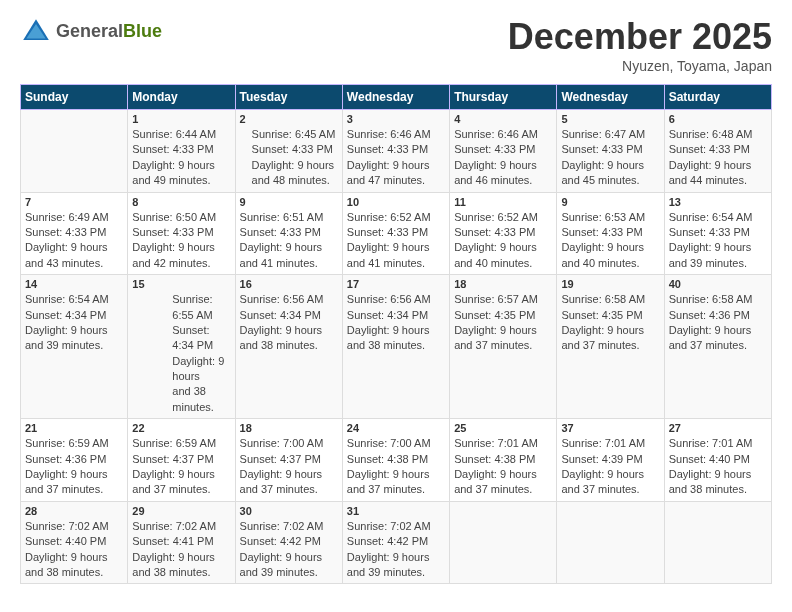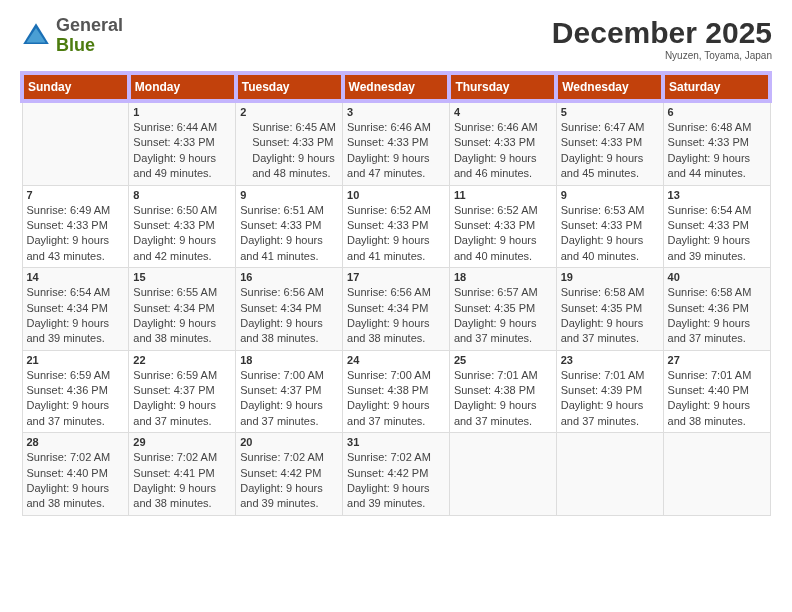--- a/index.html
+++ b/index.html
@@ -20,58 +20,58 @@
       align-items: flex-start;
       justify-content: space-between;
       margin-bottom: 10px;
     }
     .logo {
       display: flex;
       align-items: center;
     }
     .logo-text {
       display: flex;
-      flex-direction: column;
+      flex-direction: row;
       font-size: 18px;
       font-weight: bold;
       color: #333;
       line-height: 1.1;
     }
     .logo-text .general { color: #555; }
     .logo-text .blue { color: #4d7c0f; }
     .logo-icon {
       width: 32px;
       height: 32px;
       margin-right: 4px;
     }
     .title-section {
       text-align: right;
     }
     .month-title {
-      font-size: 30px;
+      font-size: 36px;
       font-weight: bold;
       color: #333;
     }
     .location {
-      font-size: 10px;
+      font-size: 14px;
       color: #555;
     }
     .calendar {
       width: 100%;
       border-collapse: collapse;
       font-size: 10px;
     }
     .calendar thead th {
-      background-color: #c2410c;
+      background-color: #0c4a6e;
       color: white;
       padding: 5px 4px;
       text-align: left;
       font-size: 12px;
       font-weight: bold;
-      border: 4px solid #c4b5fd;
+      border: 1px solid #c4b5fd;
     }
     .calendar tbody td {
       border: 1px solid #ddd;
       vertical-align: top;
       padding: 3px 4px;
       width: calc(100% / 7);
       height: 82px;
     }
     .calendar tbody tr:nth-child(odd) td {
       background-color: #f9f9f9;
@@ -227,21 +227,21 @@
         <tr>
           <td>
             <div class="day-number">14</div>
             <div class="day-info" style="white-space: pre-line;">Sunrise: 6:54 AM
 Sunset: 4:34 PM
 Daylight: 9 hours
 and 39 minutes.</div>
           </td>
           <td>
             <div class="day-number">15</div>
-            <div class="day-info" style="white-space: pre-line;">Sunrise: 6:55 AM
+            <div class="day-info" style="white-space: pre-line; margin-left: 40px;">Sunrise: 6:55 AM
 Sunset: 4:34 PM
 Daylight: 9 hours
 and 38 minutes.</div>
           </td>
           <td>
             <div class="day-number">16</div>
             <div class="day-info" style="white-space: pre-line;">Sunrise: 6:56 AM
 Sunset: 4:34 PM
 Daylight: 9 hours
 and 38 minutes.</div>
@@ -305,21 +305,21 @@
 and 37 minutes.</div>
           </td>
           <td>
             <div class="day-number">25</div>
             <div class="day-info" style="white-space: pre-line;">Sunrise: 7:01 AM
 Sunset: 4:38 PM
 Daylight: 9 hours
 and 37 minutes.</div>
           </td>
           <td>
-            <div class="day-number">23</div>
+            <div class="day-number">37</div>
             <div class="day-info" style="white-space: pre-line;">Sunrise: 7:01 AM
 Sunset: 4:39 PM
 Daylight: 9 hours
 and 37 minutes.</div>
           </td>
           <td>
             <div class="day-number">27</div>
             <div class="day-info" style="white-space: pre-line;">Sunrise: 7:01 AM
 Sunset: 4:40 PM
 Daylight: 9 hours
@@ -335,21 +335,21 @@
 and 38 minutes.</div>
           </td>
           <td>
             <div class="day-number">29</div>
             <div class="day-info" style="white-space: pre-line;">Sunrise: 7:02 AM
 Sunset: 4:41 PM
 Daylight: 9 hours
 and 38 minutes.</div>
           </td>
           <td>
-            <div class="day-number">20</div>
+            <div class="day-number">30</div>
             <div class="day-info" style="white-space: pre-line;">Sunrise: 7:02 AM
 Sunset: 4:42 PM
 Daylight: 9 hours
 and 39 minutes.</div>
           </td>
           <td>
             <div class="day-number">31</div>
             <div class="day-info" style="white-space: pre-line;">Sunrise: 7:02 AM
 Sunset: 4:42 PM
 Daylight: 9 hours

